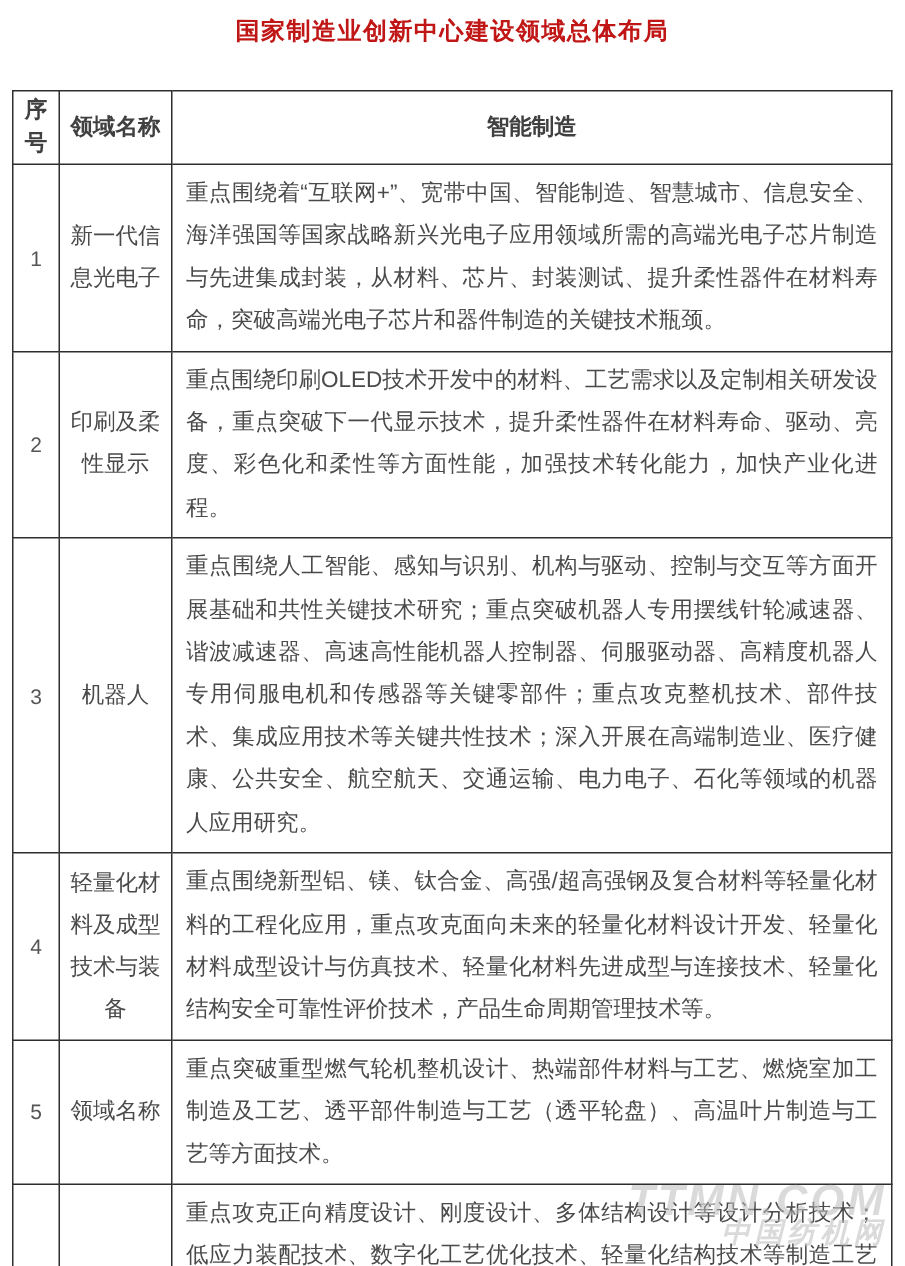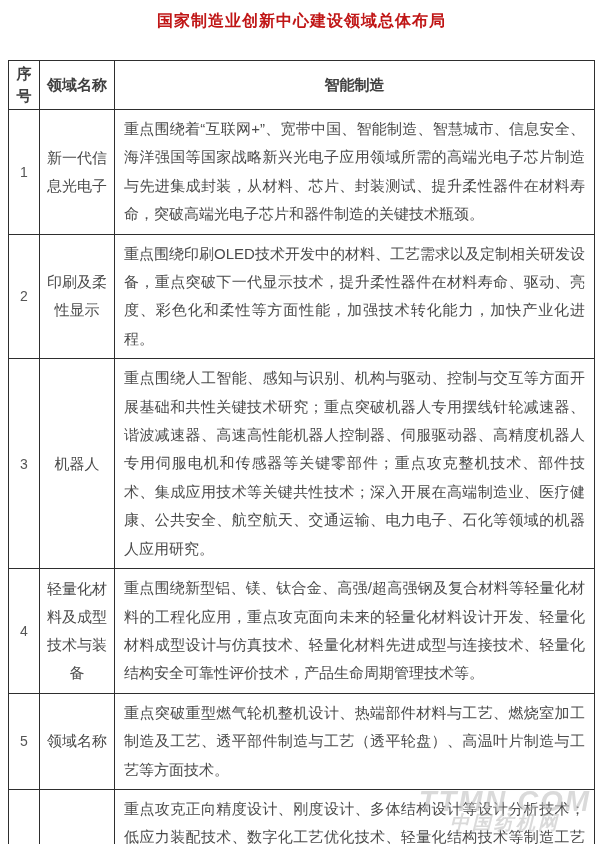--- a/index.html
+++ b/index.html
@@ -67,21 +67,21 @@
     position:absolute;
     right:12px; bottom:10px;
     text-align:right;
     color:#bdbdbd;
     opacity:0.55;
     font-style:italic;
     font-weight:bold;
     pointer-events:none;
   }
   .watermark .wm-line1 { font-size:29px; letter-spacing:2px; line-height:22px;margin-top:32px; }
-  .watermark .wm-line2 { font-size:19px; letter-spacing:3px; line-height:22px;text-align:center; }
+  .watermark .wm-line2 { font-size:19px; letter-spacing:3px; line-height:22px; }
 </style>
 </head>
 <body>
 
 <div class="page">
 
   <div class="doc-title">国家制造业创新中心建设领域总体布局</div>
 
   <table class="layout-table">
     <colgroup>

